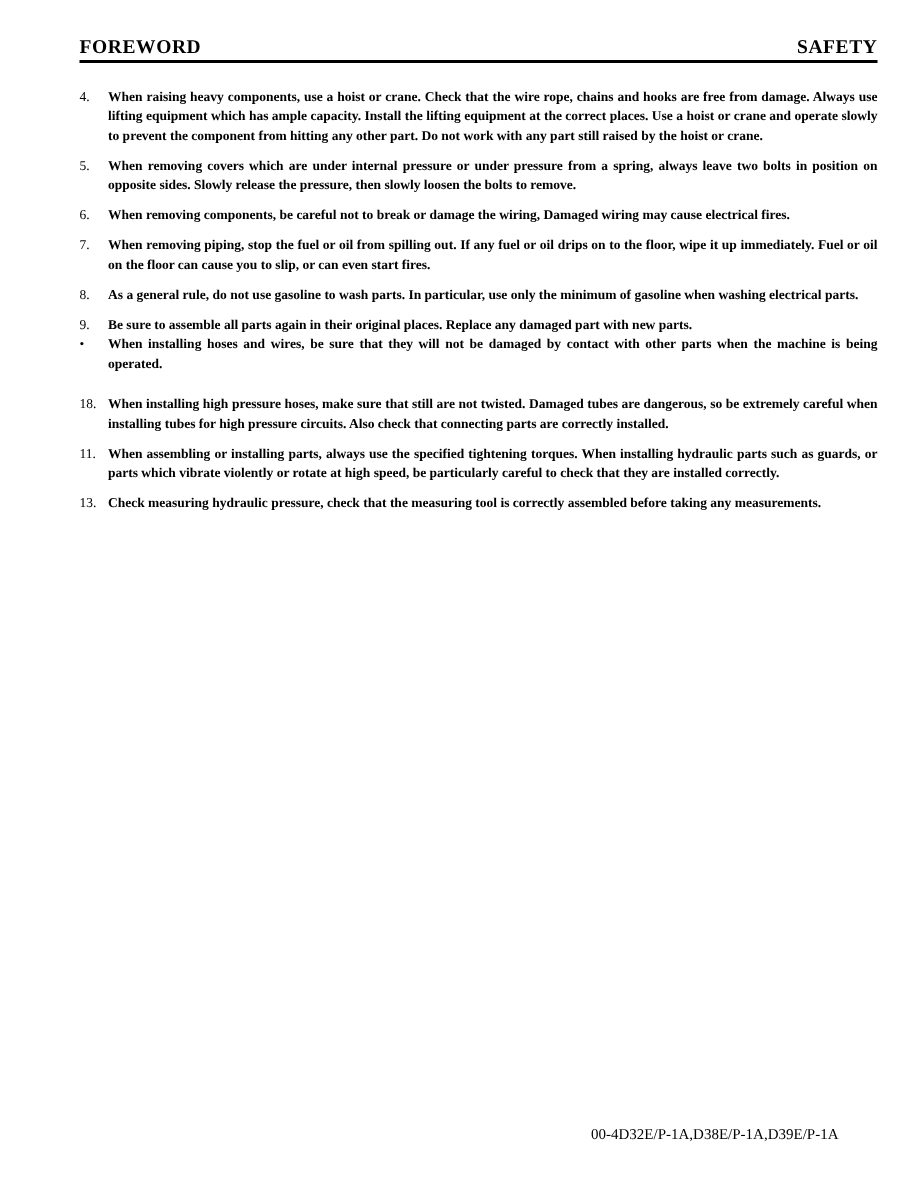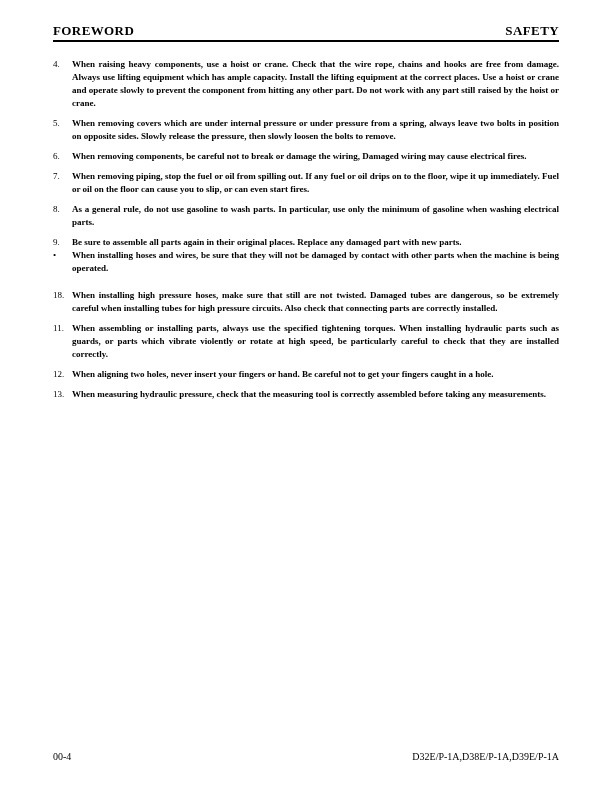--- a/index.html
+++ b/index.html
@@ -6,21 +6,21 @@
     margin: 0;
     padding: 0;
     background: #ffffff;
   }
   .page {
     position: relative;
     width: 612px;
     height: 792px;
     background: #ffffff;
     box-sizing: border-box;
-    padding: 24px 53px 0 53px;
+    padding: 24px 27px 0 53px;
     font-family: "Liberation Serif", serif;
     color: #000000;
     overflow: hidden;
   }
   .page-header {
     display: flex;
     justify-content: space-between;
     align-items: flex-end;
     border-bottom: 2px solid #000000;
     padding-bottom: 3px;
@@ -54,21 +54,21 @@
   }
   .item.gap-after {
     margin-bottom: 14px;
   }
   .page-footer {
     position: absolute;
     left: 53px;
     right: 53px;
     top: 750px;
     display: flex;
-    justify-content: space-between;
+    justify-content: flex-end;
     font-size: 10px;
     line-height: 13px;
   }
 </style>
 </head>
 <body>
 
 <div class="page">
 
   <div class="page-header">
@@ -116,28 +116,24 @@
     <div class="item">
       <span class="marker">18.</span>
       <div class="text">When installing high pressure hoses, make sure that still are not twisted. Damaged tubes are dangerous, so be extremely careful when installing tubes for high pressure circuits. Also check that connecting parts are correctly installed.</div>
     </div>
 
     <div class="item">
       <span class="marker">11.</span>
       <div class="text">When assembling or installing parts, always use the specified tightening torques. When installing hydraulic parts such as guards, or parts which vibrate violently or rotate at high speed, be particularly careful to check that they are installed correctly.</div>
     </div>
 
-    <div class="item">
-      <span class="marker">12.</span>
-      <div class="text">When aligning two holes, never insert your fingers or hand. Be careful not to get your fingers caught in a hole.</div>
-    </div>
 
     <div class="item">
       <span class="marker">13.</span>
-      <div class="text">When measuring hydraulic pressure, check that the measuring tool is correctly assembled before taking any measurements.</div>
+      <div class="text">Check measuring hydraulic pressure, check that the measuring tool is correctly assembled before taking any measurements.</div>
     </div>
 
 
   </div>
 
   <div class="page-footer">
     <span>00-4</span>
     <span>D32E/P-1A,D38E/P-1A,D39E/P-1A</span>
   </div>
 

